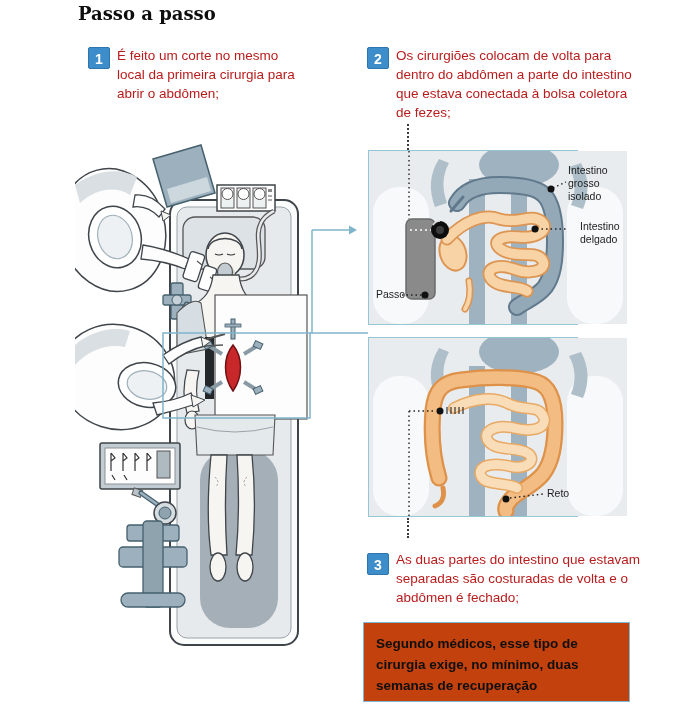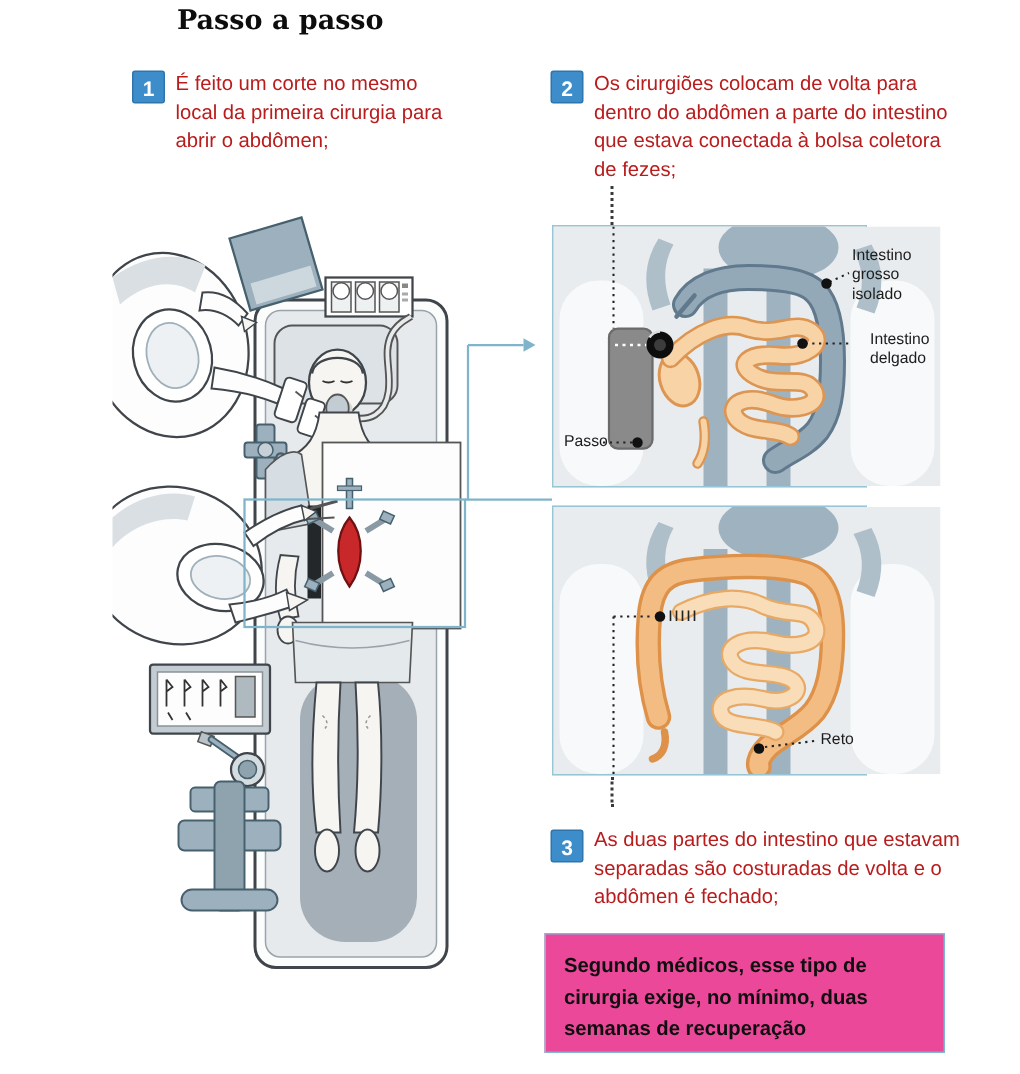--- a/index.html
+++ b/index.html
@@ -4,41 +4,41 @@
 <style>
   html,body{margin:0;padding:0;}
   body{
     width:680px;height:716px;position:relative;background:#ffffff;
     font-family:"Liberation Sans", sans-serif;color:#111;
     overflow:hidden;
   }
   .abs{position:absolute;}
   #title{
     left:78px;top:3px;font-family:"DejaVu Serif","Liberation Serif",serif;
-    font-weight:bold;font-size:18px;color:#0d0d0d;margin-left:40px;
+    font-weight:bold;font-size:18px;color:#0d0d0d;
   }
   .badge{
     width:22px;height:22px;background:#3e8dcb;border:1px solid #2e74ad;
     border-radius:2px;color:#fff;font-weight:bold;font-size:14px;
     text-align:center;line-height:22px;box-sizing:border-box;
   }
   .step-text{
     font-size:13.5px;line-height:19px;color:#b91c1c;
   }
   .panel{
     width:210px;background:#e9ecee;border:1px solid #96c5d7;box-sizing:border-box;
   }
   .panel svg{display:block;}
   .panel-label{
     position:absolute;font-size:10.5px;line-height:13px;color:#1c1c1c;
   }
   #note-box{
     left:363px;top:622px;width:267px;height:80px;border:1px solid #7db7d1;
     box-sizing:border-box;padding:10px 12px;
-    font-size:13.5px;font-weight:bold;line-height:21px;color:#0f0f0f;background:#ec4899;
+    font-size:13.5px;font-weight:bold;line-height:21px;color:#0f0f0f;background:#c2410c;
   }
   .dotted-v{
     width:0;border-left:2px dotted #3a3a3a;
   }
 </style>
 </head>
 <body>
 
 <div id="title" class="abs">Passo a passo</div>
 

